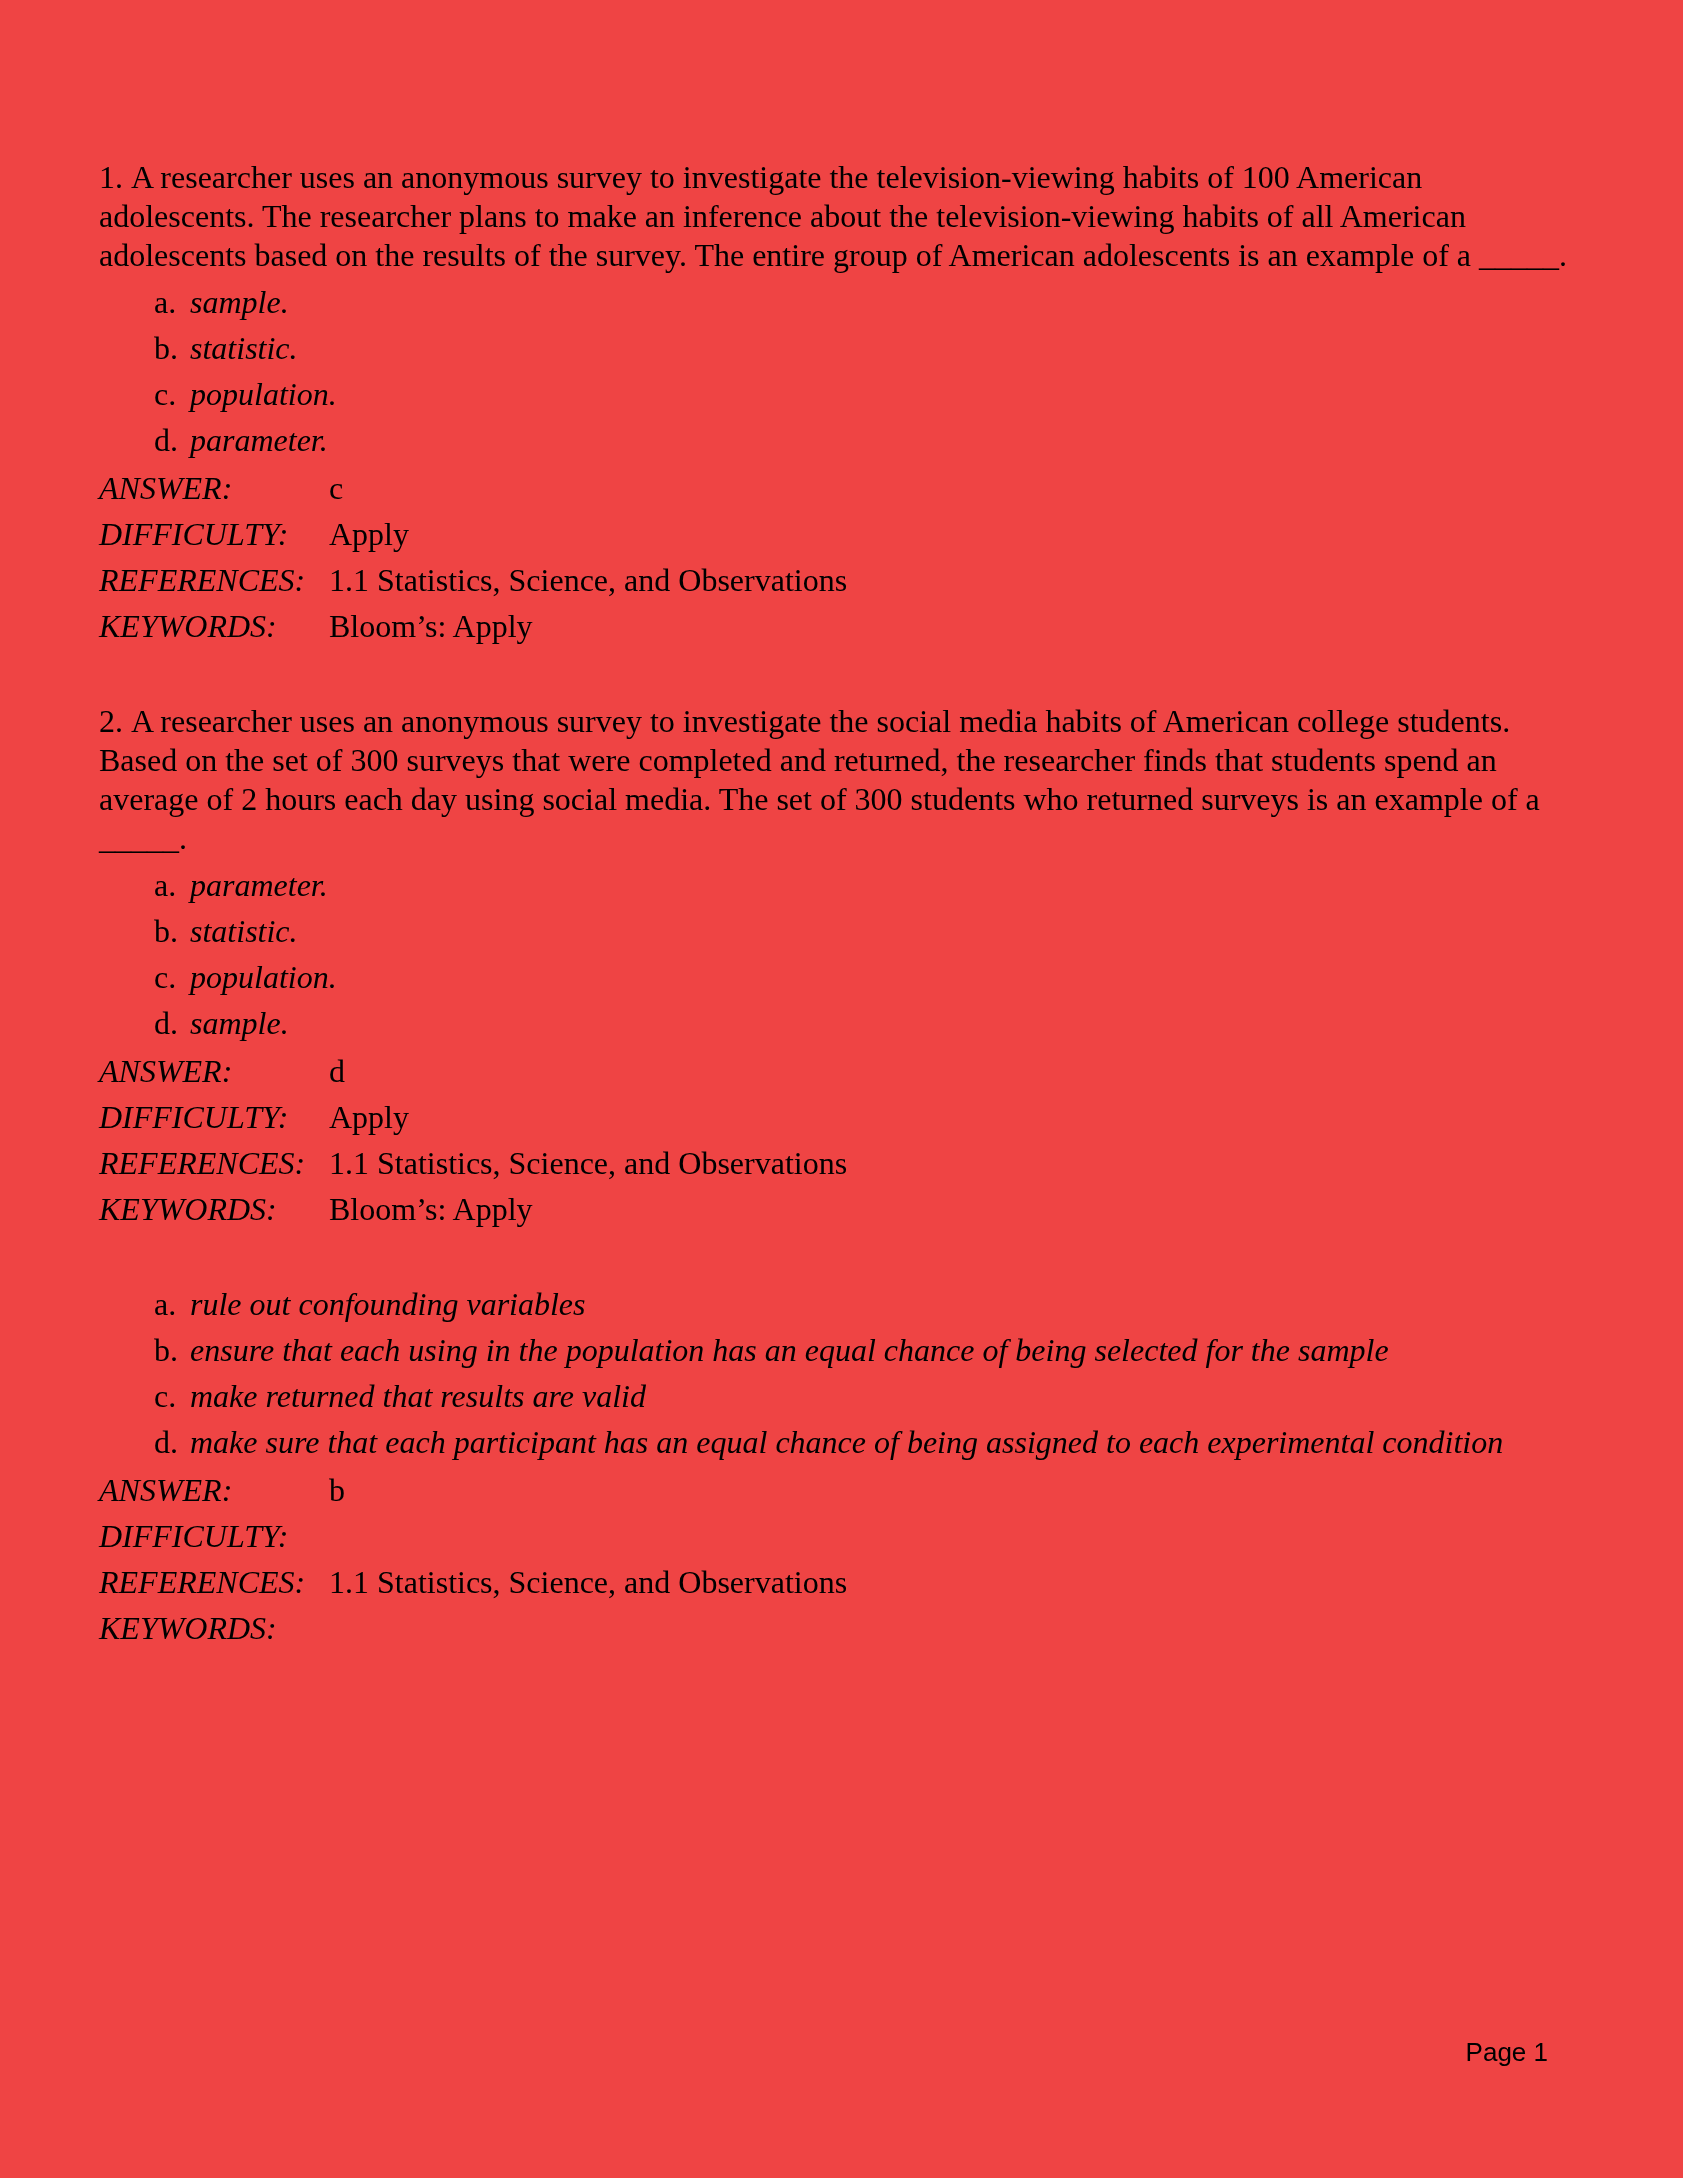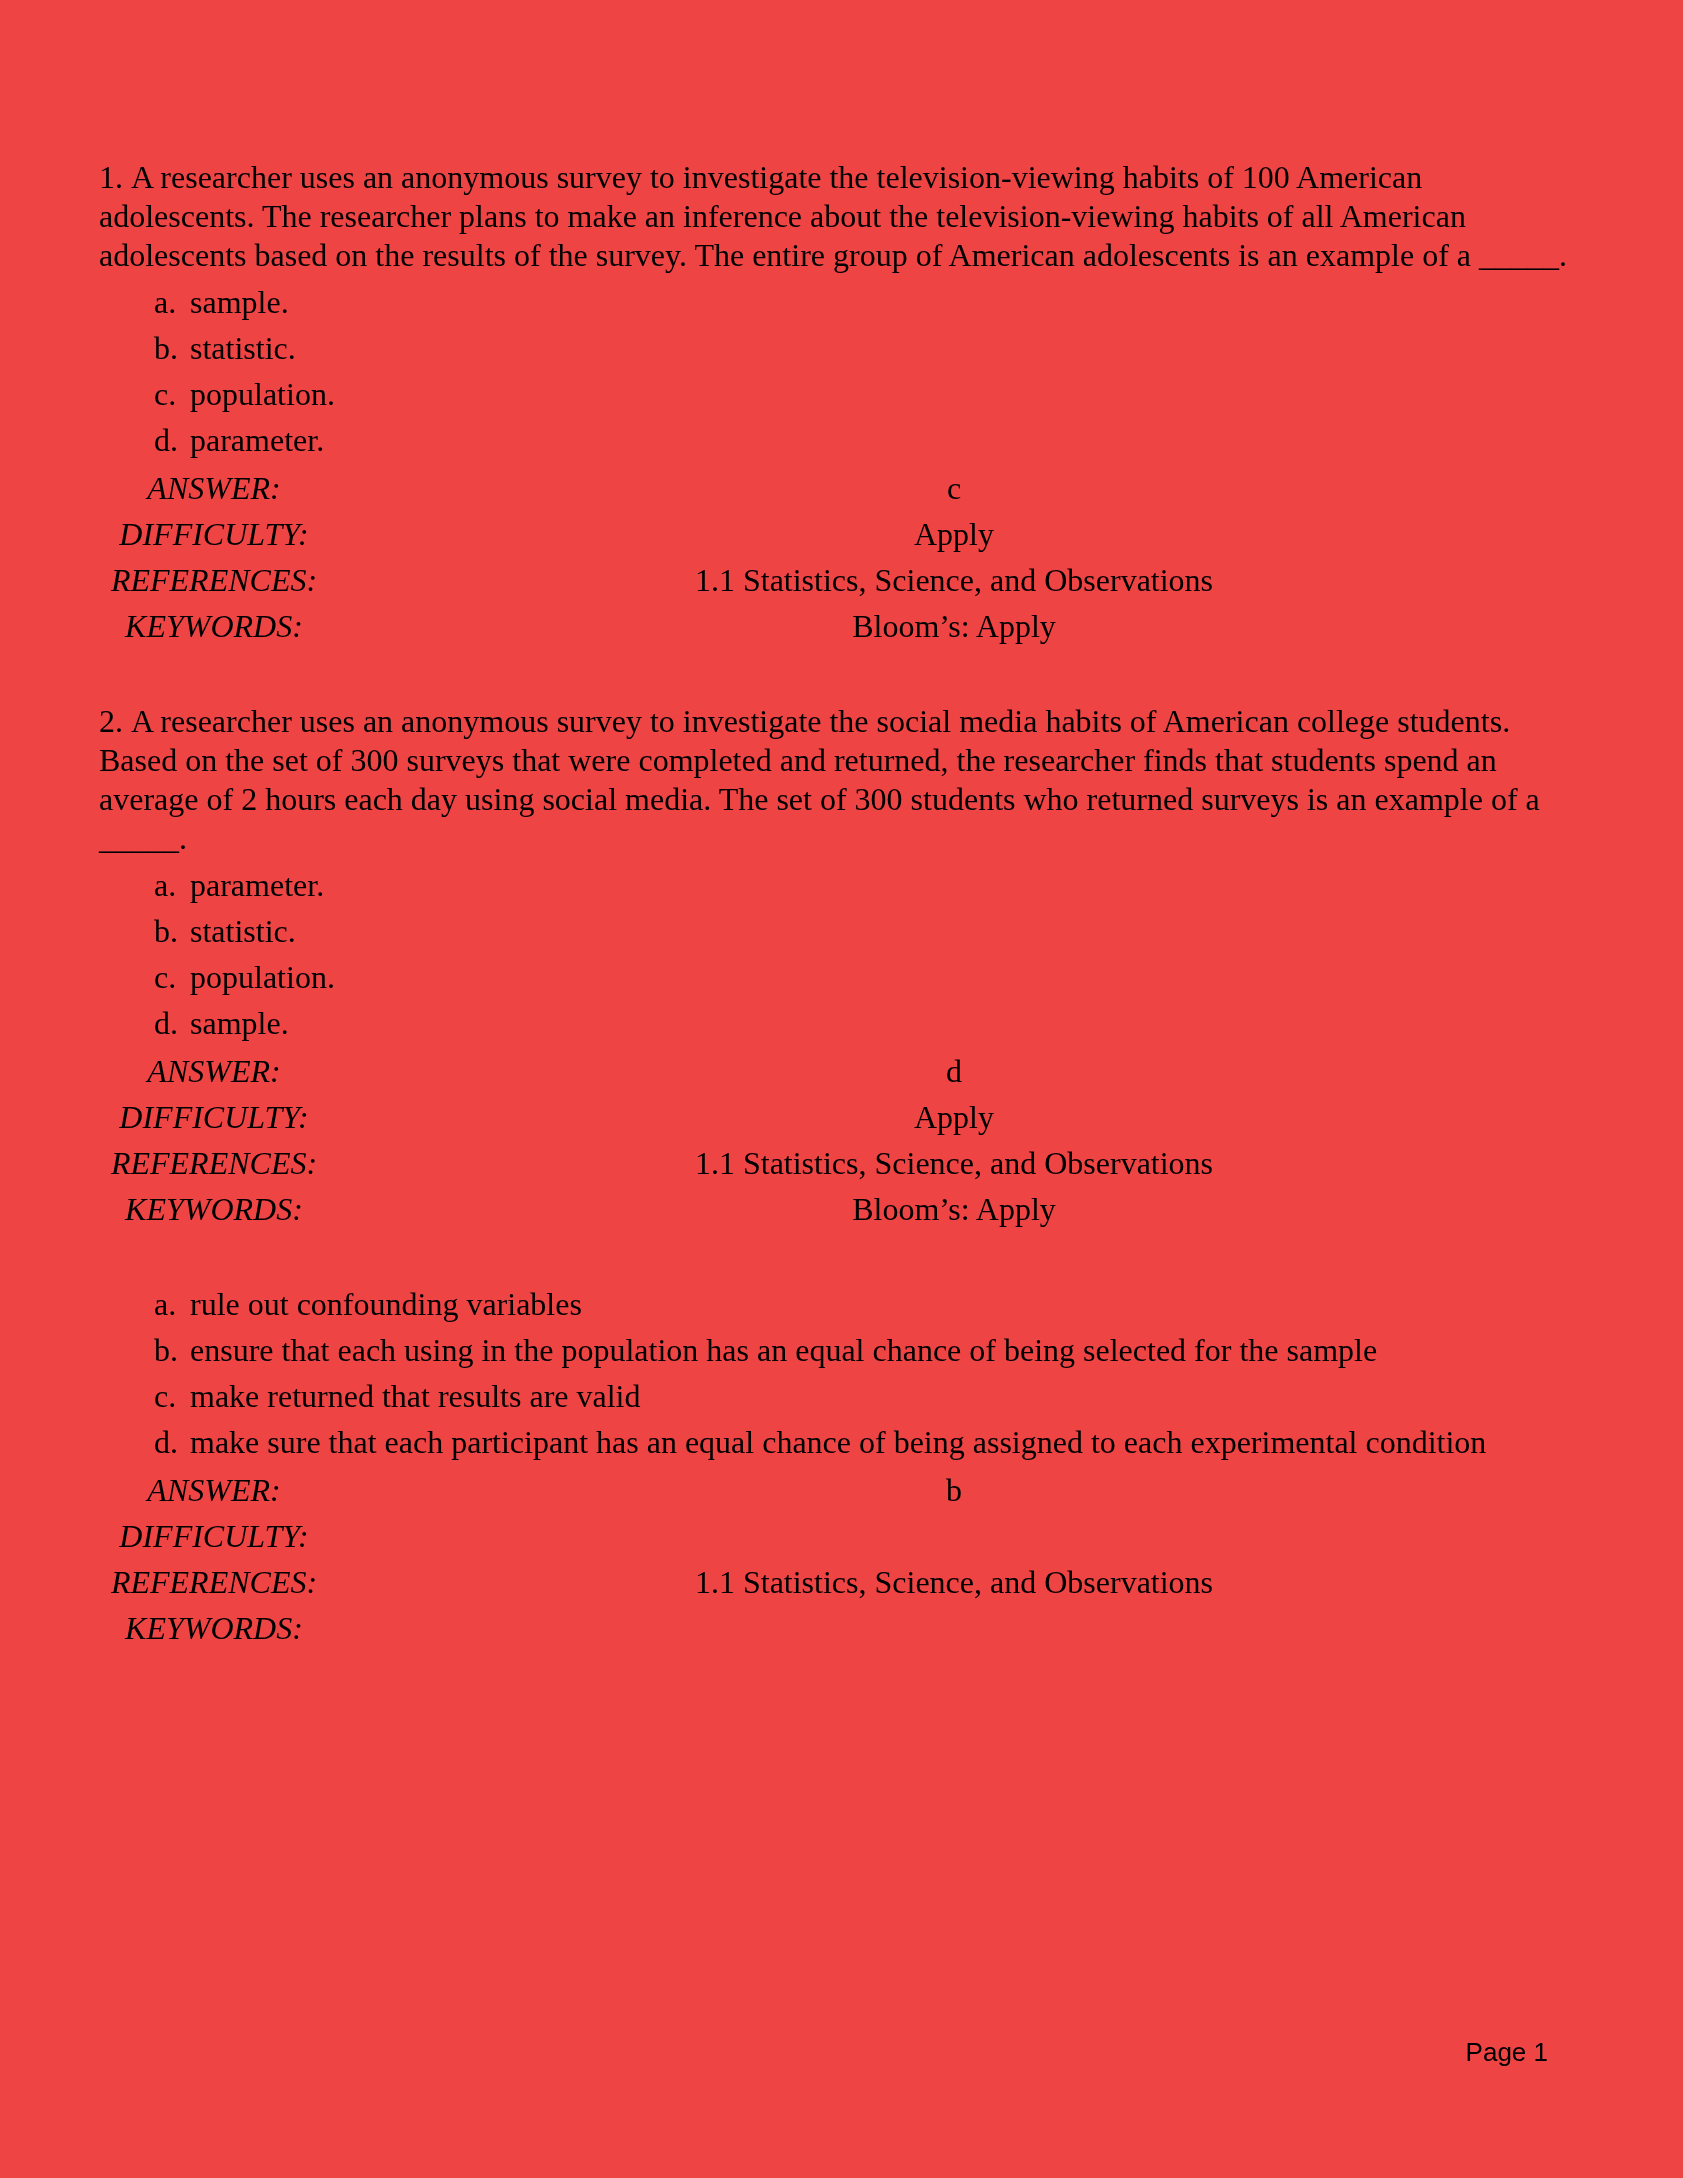--- a/index.html
+++ b/index.html
@@ -30,27 +30,26 @@
   .option {
     display: flex;
     padding-left: 55px;
     line-height: 39px;
     margin-top: 7px;
   }
   .opt-letter {
     width: 36px;
     flex-shrink: 0;
   }
-  .opt-text { flex: 1; }
+  .opt-text { flex: 1; font-style: italic; }
   .meta { margin-top: 9px; }
   .meta-row {
     display: flex;
     line-height: 39px;
     margin-top: 7px;
-    text-align: center;
   }
   .meta-label {
     font-style: italic;
     width: 230px;
     flex-shrink: 0;
   }
   .meta-value { flex: 1; }
   .footer {
     position: absolute;
     top: 2037px;

